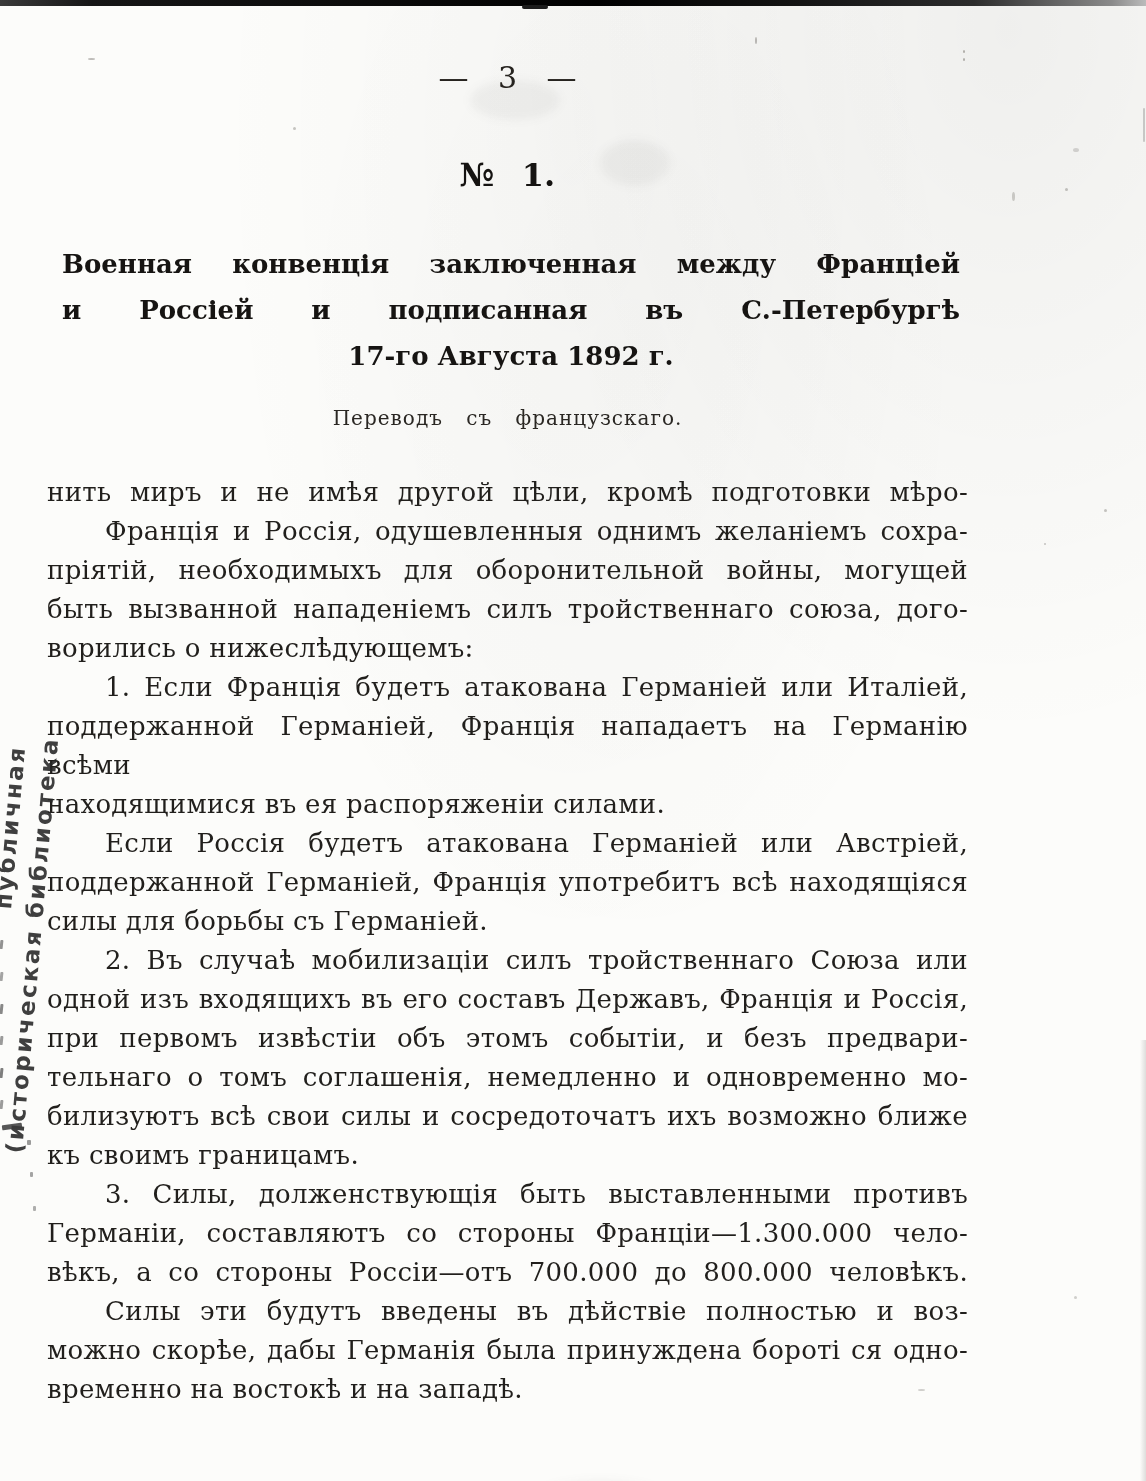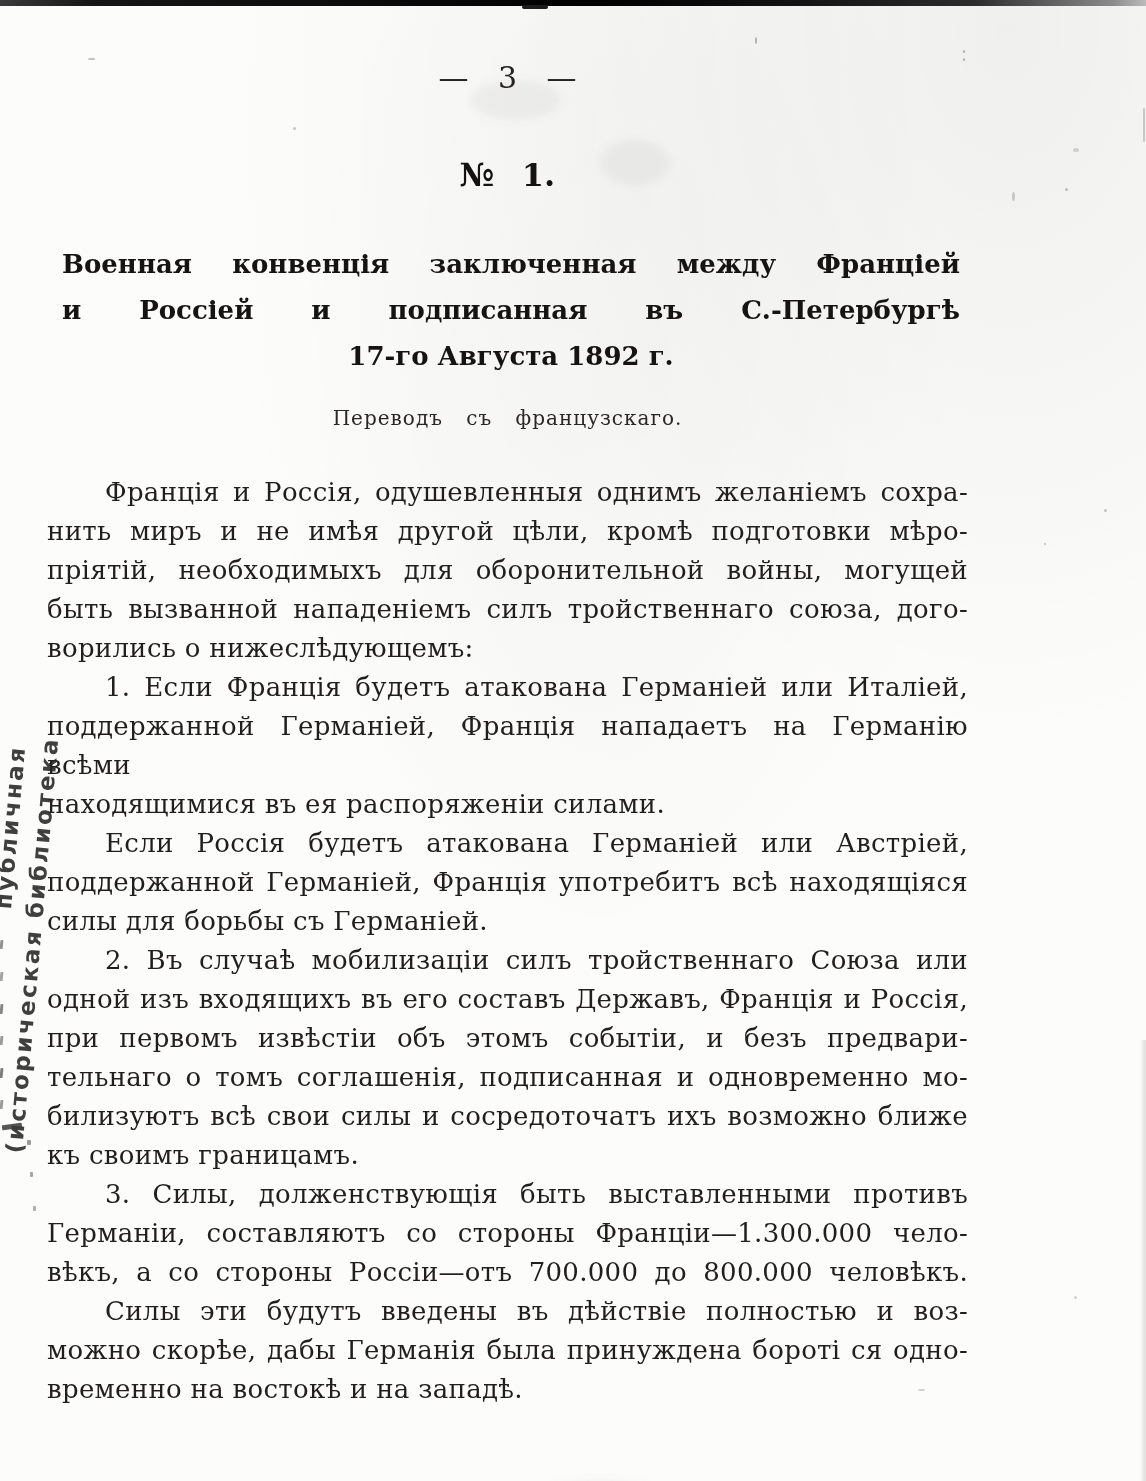--- a/index.html
+++ b/index.html
@@ -88,35 +88,35 @@
 
   <div class="doc-title">
     <div class="title-line">Военная конвенція заключенная между Франціей</div>
     <div class="title-line">и Россіей и подписанная въ С.-Петербургѣ</div>
     <div class="title-line center">17-го Августа 1892 г.</div>
   </div>
 
   <div class="subtitle">Переводъ съ французскаго.</div>
 
   <div class="body-text">
+      <div class="bline">нить миръ и не имѣя другой цѣли, кромѣ подготовки мѣро-</div>
       <div class="bline indent">Франція и Россія, одушевленныя однимъ желаніемъ сохра-</div>
-      <div class="bline">нить миръ и не имѣя другой цѣли, кромѣ подготовки мѣро-</div>
       <div class="bline">пріятій, необходимыхъ для оборонительной войны, могущей</div>
       <div class="bline">быть вызванной нападеніемъ силъ тройственнаго союза, дого-</div>
       <div class="bline last">ворились о нижеслѣдующемъ:</div>
       <div class="bline indent">1. Если Франція будетъ атакована Германіей или Италіей,</div>
       <div class="bline">поддержанной Германіей, Франція нападаетъ на Германію всѣми</div>
       <div class="bline last">находящимися въ ея распоряженіи силами.</div>
       <div class="bline indent">Если Россія будетъ атакована Германіей или Австріей,</div>
       <div class="bline">поддержанной Германіей, Франція употребитъ всѣ находящіяся</div>
       <div class="bline last">силы для борьбы съ Германіей.</div>
       <div class="bline indent">2. Въ случаѣ мобилизаціи силъ тройственнаго Союза или</div>
       <div class="bline">одной изъ входящихъ въ его составъ Державъ, Франція и Россія,</div>
       <div class="bline">при первомъ извѣстіи объ этомъ событіи, и безъ предвари-</div>
-      <div class="bline">тельнаго о томъ соглашенія, подписанная и одновременно мо-</div>
+      <div class="bline">тельнаго о томъ соглашенія, немедленно и одновременно мо-</div>
       <div class="bline">билизуютъ всѣ свои силы и сосредоточатъ ихъ возможно ближе</div>
       <div class="bline last">къ своимъ границамъ.</div>
       <div class="bline indent">3. Силы, долженствующія быть выставленными противъ</div>
       <div class="bline">Германіи, составляютъ со стороны Франціи—1.300.000 чело-</div>
       <div class="bline">вѣкъ, а со стороны Россіи—отъ 700.000 до 800.000 человѣкъ.</div>
       <div class="bline indent">Силы эти будутъ введены въ дѣйствіе полностью и воз-</div>
       <div class="bline">можно скорѣе, дабы Германія была принуждена бороті ся одно-</div>
       <div class="bline last">временно на востокѣ и на западѣ.</div>
     </div>
 

